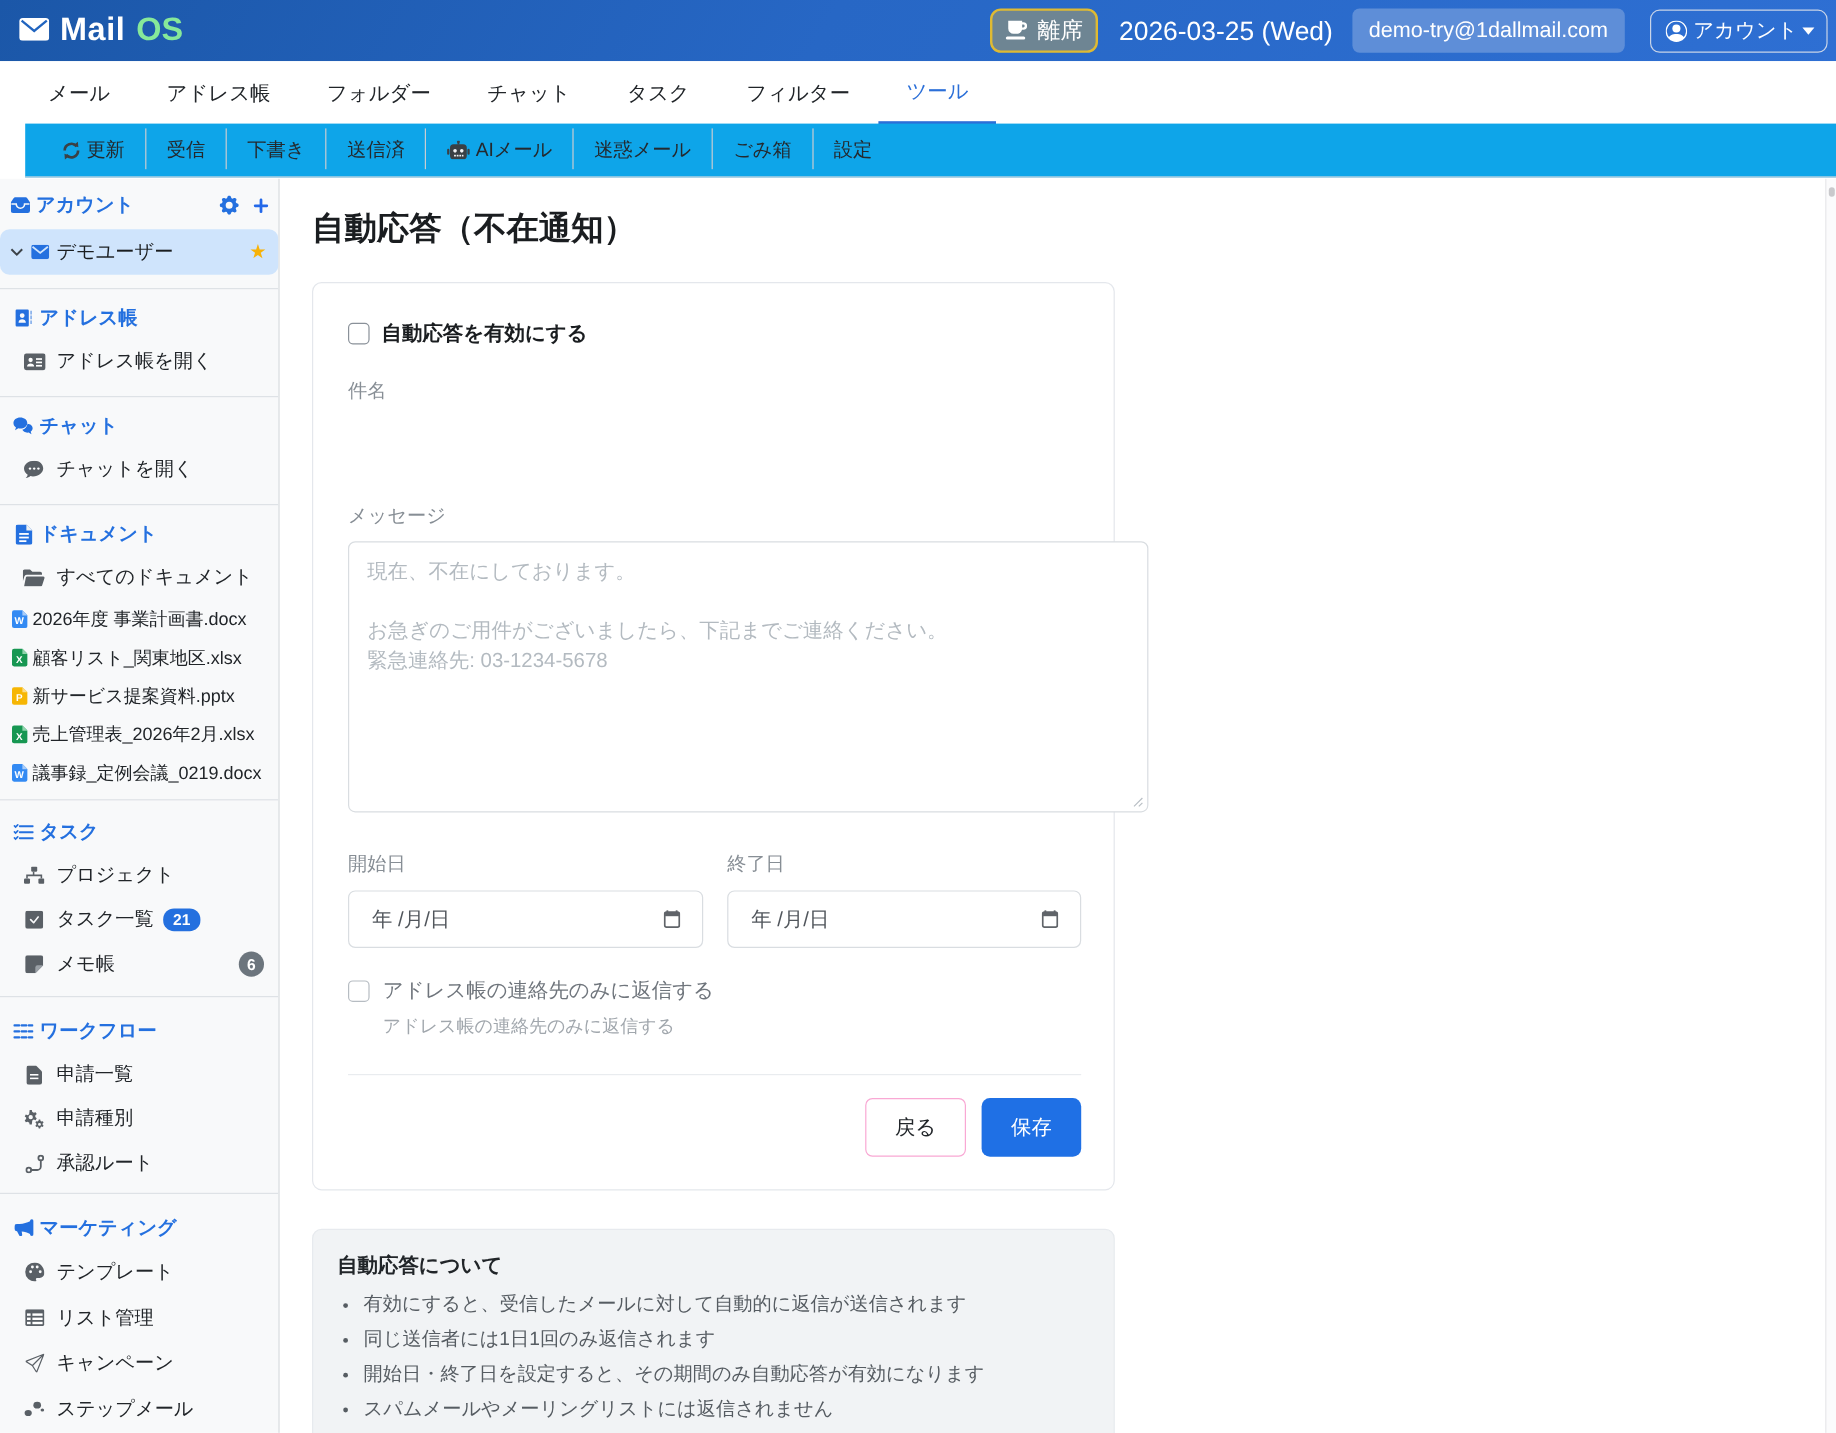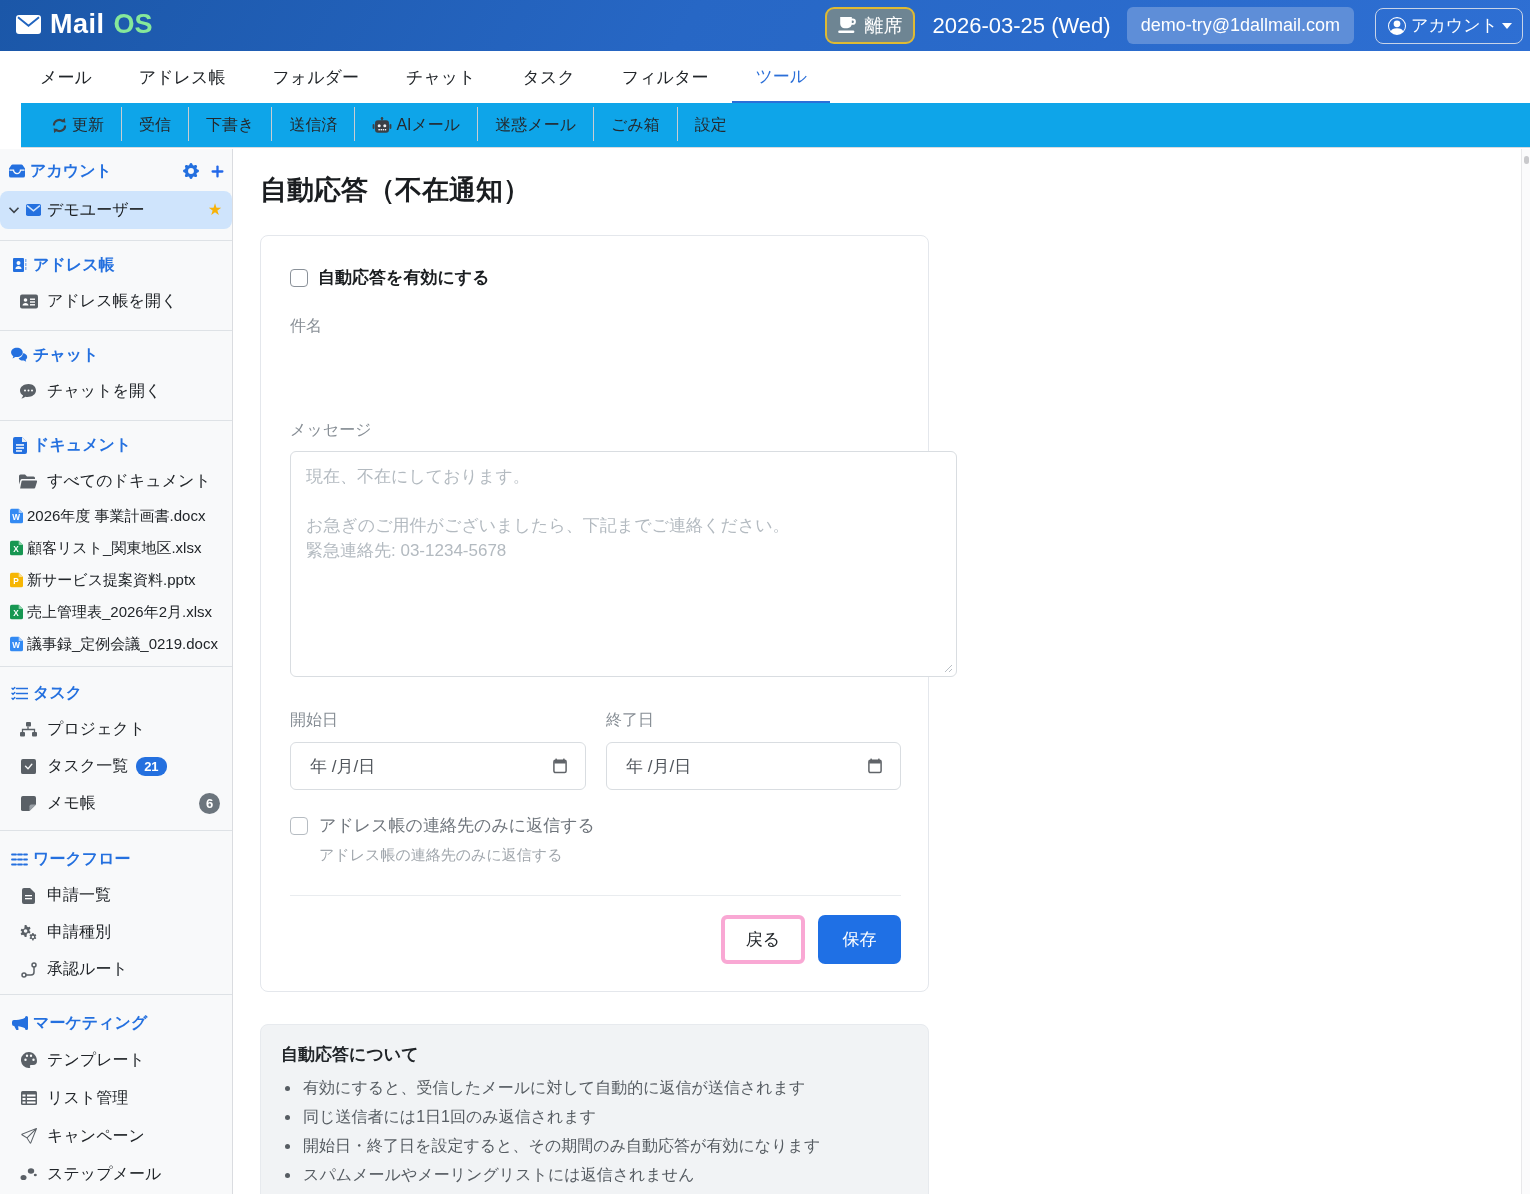--- a/index.html
+++ b/index.html
@@ -44,21 +44,21 @@
 
 .main { position:absolute; left:234px; top:149px; width:1287px; height:1045px; background:#fff; }
 .sbar { position:absolute; left:1521px; top:149px; width:9px; height:1045px; background:#fbfbfc; border-left:1px solid #e8e8ea; }
 .sbar .thumb { position:absolute; left:2px; top:7px; width:5px; height:8px; background:#c9c9cc; border-radius:3px; }
 h1.title { position:absolute; left:260px; top:172px; font-size:27px; font-weight:bold; color:#1a1d20;text-align:center; }
 .card1 { position:absolute; left:260px; top:235px; width:669px; height:757px; background:#fff; border:1px solid #e4e7ec; border-radius:8px; }
 .cb { position:absolute; width:18px; height:18px; border:1px solid #8a9199; border-radius:4px; background:#fff; }
 .lbl { position:absolute; font-size:16px; color:#878e95; }
 .field { position:absolute; border:1px solid #d9dde1; border-radius:6px; background:#fff; }
 .ph { color:#b3bac0; font-size:17px; }
-.btn-back { position:absolute; left:721px; top:915px; width:84px; height:49px; border:4px solid #f9a8d4; border-radius:6px; background:#fff; font-size:17px; color:#212529; display:flex; align-items:center; justify-content:center; }
+.btn-back { position:absolute; left:721px; top:915px; width:84px; height:49px; border:1px solid #f9a8d4; border-radius:6px; background:#fff; font-size:17px; color:#212529; display:flex; align-items:center; justify-content:center; }
 .btn-save { position:absolute; left:818px; top:915px; width:83px; height:49px; border-radius:7px; background:#1f70e5; font-size:17px; color:#fff; display:flex; align-items:center; justify-content:center; }
 .card2 { position:absolute; left:260px; top:1024px; width:669px; height:220px; background:#f1f3f5; border:1px solid #e7eaee; border-radius:8px; }
 .card2 h3 { position:absolute; left:20px; top:18px; font-size:17px; color:#212529; }
 .card2 ul { position:absolute; left:40px; top:51px; color:#565c62; font-size:16px; }
 .card2 li { margin-bottom:5px; line-height:24px; padding-left:2px; }
 </style>
 </head>
 <body>
 <div class="topbar">
   <div class="logo">

